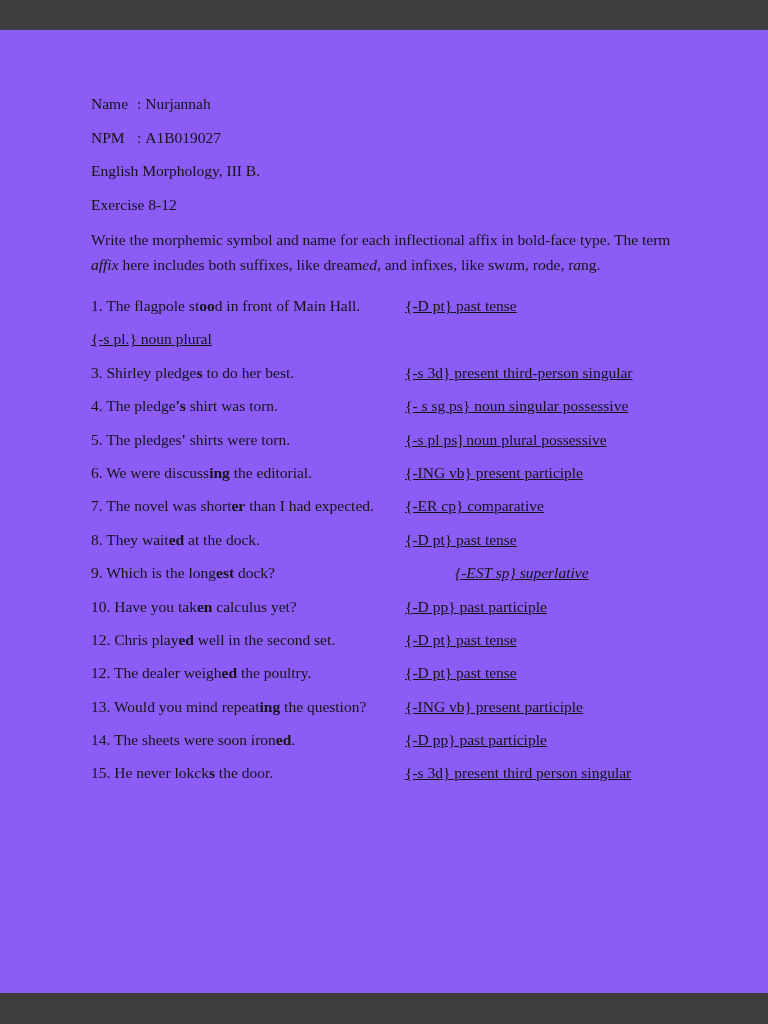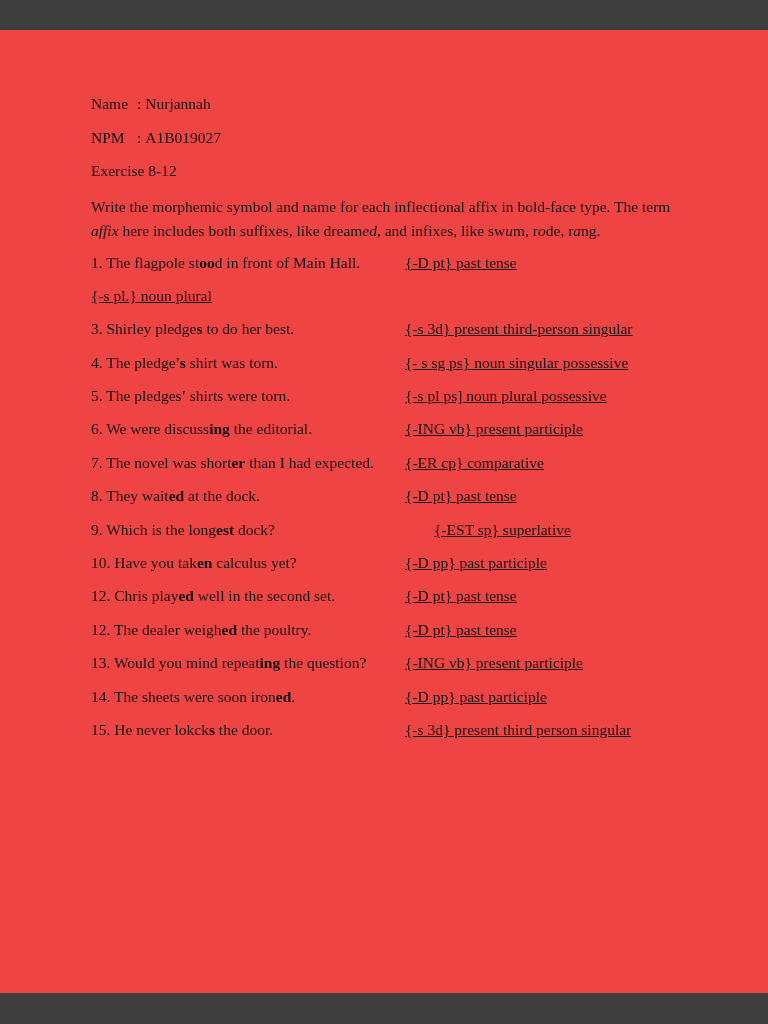--- a/index.html
+++ b/index.html
@@ -13,21 +13,21 @@
     display: flex;
     flex-direction: column;
     width: 768px;
     height: 1024px;
   }
   .bar { background: #3e3e3e; width: 100%; flex-shrink: 0; }
   .top-bar { height: 30px; }
   .bottom-bar { height: 31px; }
   .page {
     flex: 1;
-    background: #ef4444;
+    background: #8b5cf6;
     overflow: hidden;
   }
   .content {
     padding: 64px 92px 0 91px;
     color: #141414;
     font-size: 15.5px;
   }
   .meta-line {
     line-height: 20px;
     margin-bottom: 13.5px;
@@ -35,54 +35,55 @@
   }
   .meta-label { display: inline-block; width: 46px; }
   .meta-sep { display: inline-block; margin-right: 4px; }
   .plain-line {
     line-height: 20px;
     margin-bottom: 13.5px;
   }
   .instructions {
     line-height: 24.5px;
     margin-top: 1px;
-    margin-bottom: 9px;
+    margin-bottom: 19px;
     text-align: left;
   }
   .it { font-style: italic; }
   .item-row {
     display: flex;
     line-height: 20px;
     margin-bottom: 13.4px;
     align-items: flex-start;
   }
   .sentence {
     width: 314px;
     flex-shrink: 0;
   }
   .sentence b { font-weight: bold; }
   .answer {
     text-decoration: underline;
     white-space: nowrap;
   }
-  .answer-indent { margin-left: 29px; }
+  .answer-indent { margin-left: 50px; font-style: italic; }
 </style>
 </head>
 <body>
 
 <div class="viewer">
   <div class="bar top-bar"></div>
 
   <div class="page">
     <div class="content">
 
       <p class="meta-line"><span class="meta-label">Name</span><span class="meta-sep">:</span><span>Nurjannah</span></p>
 
       <p class="meta-line"><span class="meta-label">NPM</span><span class="meta-sep">:</span><span>A1B019027</span></p>
 
+      <p class="plain-line">English Morphology, III B.</p>
 
       <p class="plain-line">Exercise 8-12</p>
 
       <p class="instructions"><span>Write the morphemic symbol and name for each inflectional affix in bold-face type. The term </span><span class="it">affix</span><span> here includes both suffixes, like dream</span><span class="it">ed</span><span>, and infixes, like sw</span><span class="it">u</span><span>m, r</span><span class="it">o</span><span>de, r</span><span class="it">a</span><span>ng.</span></p>
 
       <div class="items">
 
         <div class="item-row">
             <span class="sentence"><span>1.</span><span> The flagpole st</span><b>oo</b><span>d in front of Main Hall.</span></span>
             <span class="answer">{-D pt} past tense</span>

